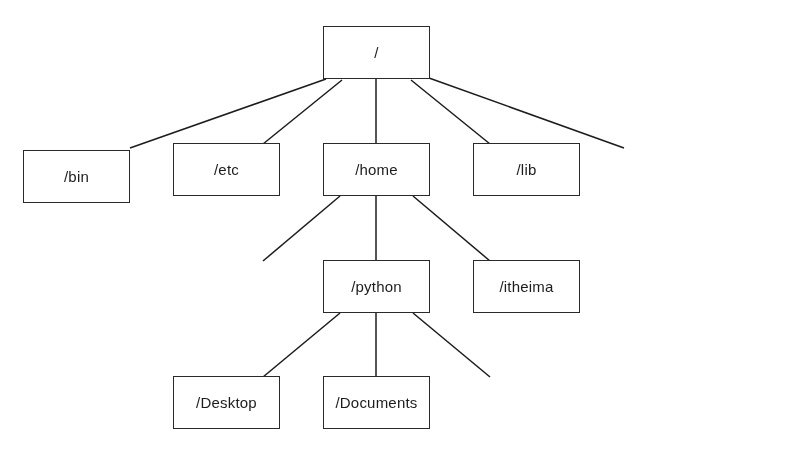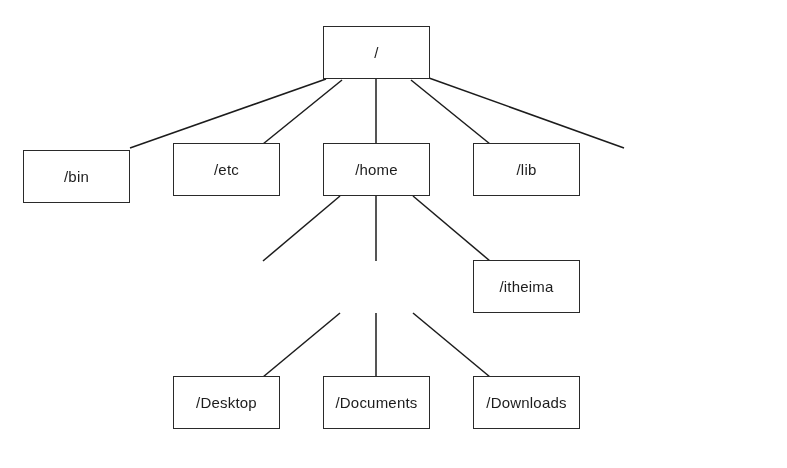--- a/index.html
+++ b/index.html
@@ -73,27 +73,27 @@
   <div class="node" style="left:173px;top:143px">
     <span>/etc</span>
   </div>
   <div class="node" style="left:323px;top:143px">
     <span>/home</span>
   </div>
   <div class="node" style="left:473px;top:143px">
     <span>/lib</span>
   </div>
 
+  <div class="node" style="left:323px;top:260px">
+    <span>/python</span>
+  </div>
   <div class="node" style="left:473px;top:260px">
     <span>/itheima</span>
   </div>
 
   <div class="node" style="left:173px;top:376px">
     <span>/Desktop</span>
   </div>
   <div class="node" style="left:323px;top:376px">
     <span>/Documents</span>
   </div>
-  <div class="node" style="left:473px;top:376px">
-    <span>/Downloads</span>
-  </div>
 
 </div>
 
 </body></html>

